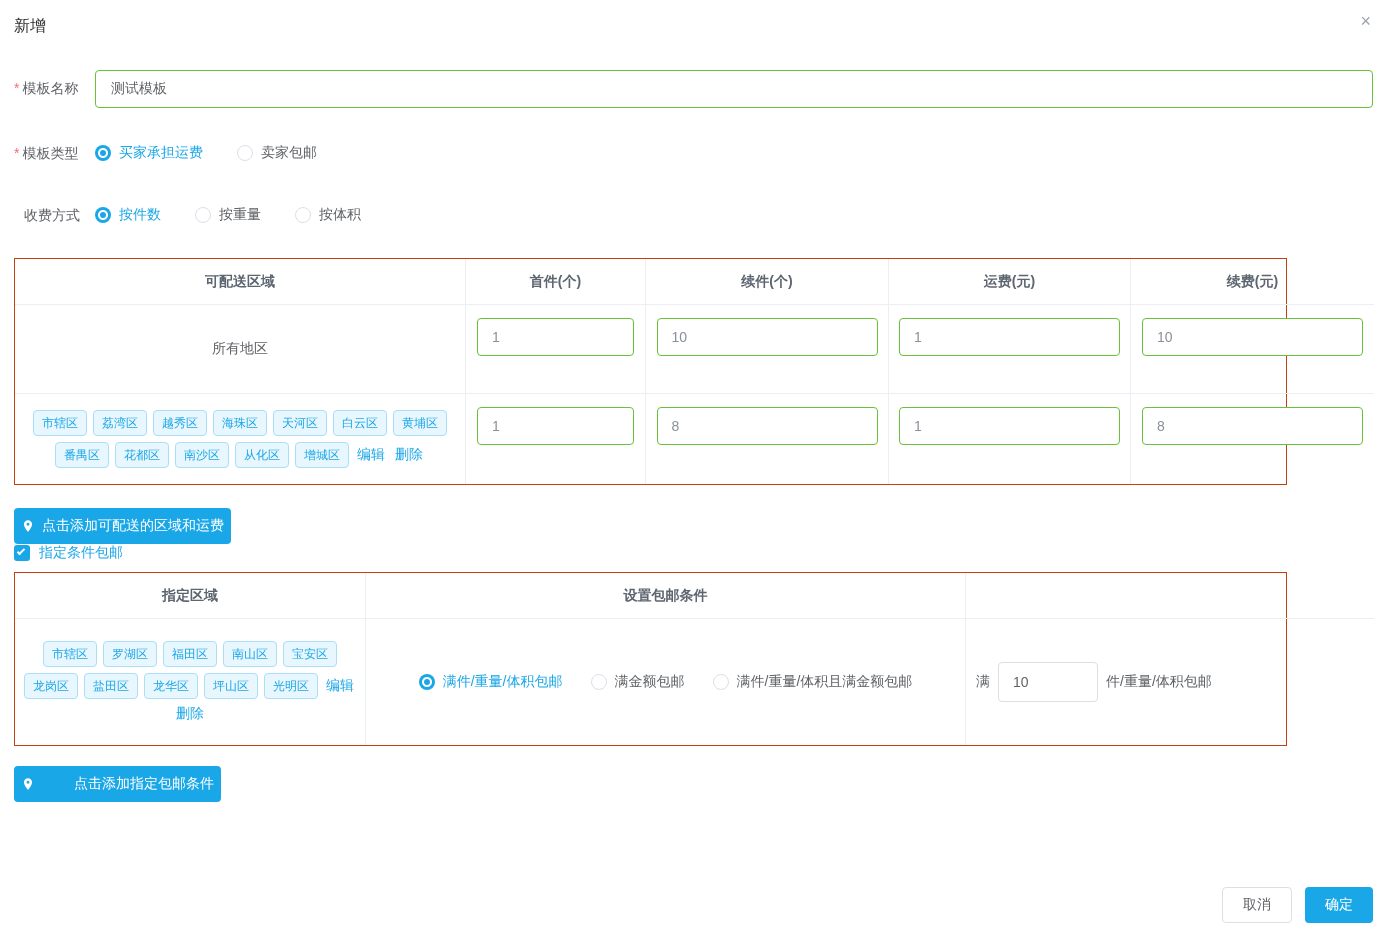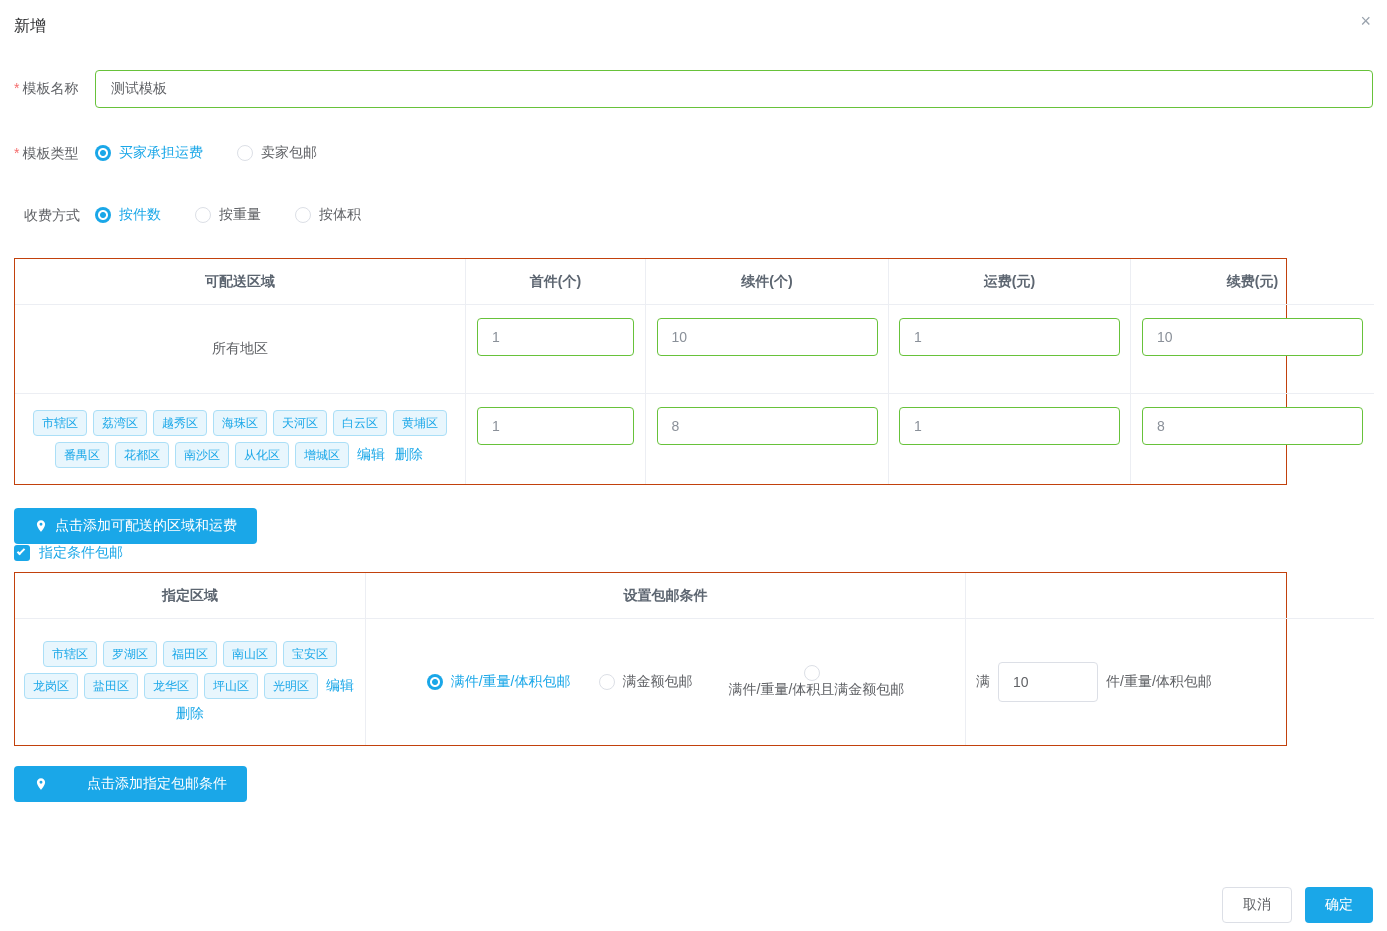--- a/index.html
+++ b/index.html
@@ -78,38 +78,38 @@
     display: inline-block; background: #e8f6fd; border: 1px solid #abdff7;
     color: #1aa7e8; font-size: 12px; padding: 5px 8px; border-radius: 4px;
     margin: 3px; line-height: 14px; white-space: nowrap;
   }
   .tbl-link { color: #1aa7e8; margin: 3px 5px; cursor: pointer; white-space: nowrap; }
 
   .primary-btn {
     margin-top: 23px; height: 36px; border: none; border-radius: 4px;
     background: #1aa7e8; color: #fff; font-size: 14px; cursor: pointer;
     display: inline-flex; align-items: center; justify-content: center;
-    font-family: "Liberation Sans", sans-serif; padding: 0 20px;
+    font-family: "Liberation Sans", sans-serif; padding: 0 7px;
   }
   .primary-btn svg { margin-right: 7px; }
   .btn2 { margin-top: 20px; gap: 32px; }
 
   .checkbox-row { display: flex; align-items: center; cursor: pointer; }
   .checkbox {
     width: 16px; height: 16px; background: #1aa7e8; border-radius: 3px;
     position: relative; flex: none;
   }
   .check-icon {
     position: absolute; left: 5px; top: 2px; width: 4px; height: 8px;
     border: solid #fff; border-width: 0 2px 2px 0; transform: rotate(45deg);
   }
   .checkbox-label { margin-left: 9px; color: #1aa7e8; }
 
   .cond-cell .radio-item { margin-right: 28px; }
-  .cond-cell .radio-item:last-child { margin-right: 0; flex-direction: column; }
+  .cond-cell .radio-item:last-child { margin-right: 0; }
 
   .threshold-cell { justify-content: flex-start; padding-left: 10px; }
   .threshold-input {
     width: 100px; height: 40px; border: 1px solid #dcdfe6; border-radius: 4px;
     padding: 0 14px; font-size: 14px; color: #606266; outline: none; margin: 0 8px;
     font-family: "Liberation Sans", sans-serif;
   }
 
   .footer { position: absolute; right: 14px; bottom: 8px; display: flex; }
   .cancel-btn {

